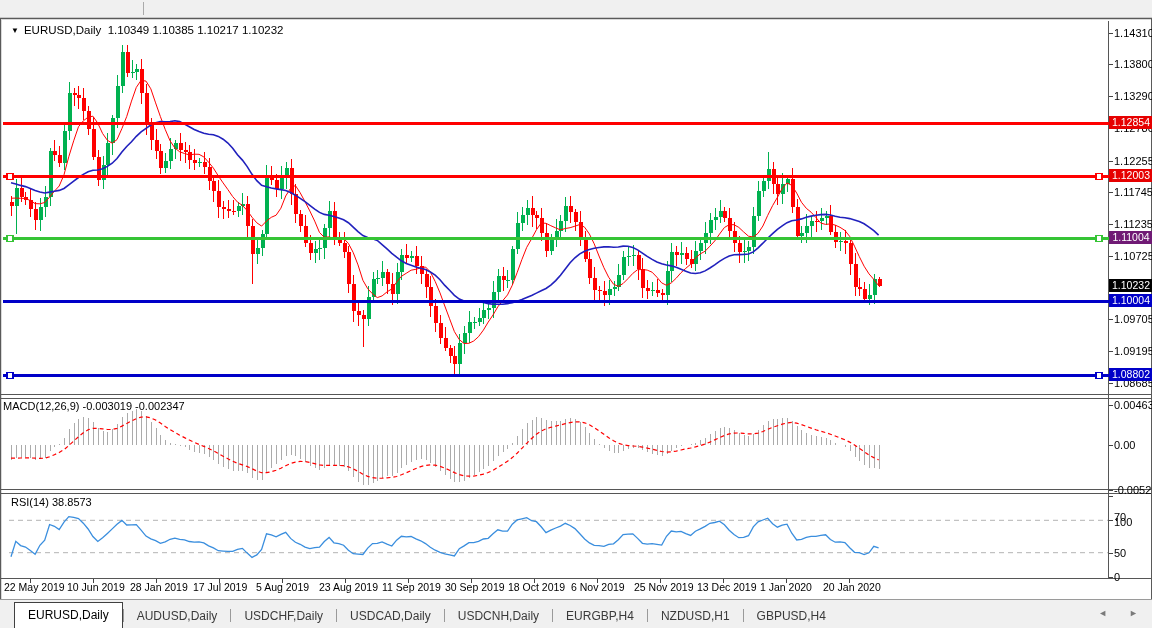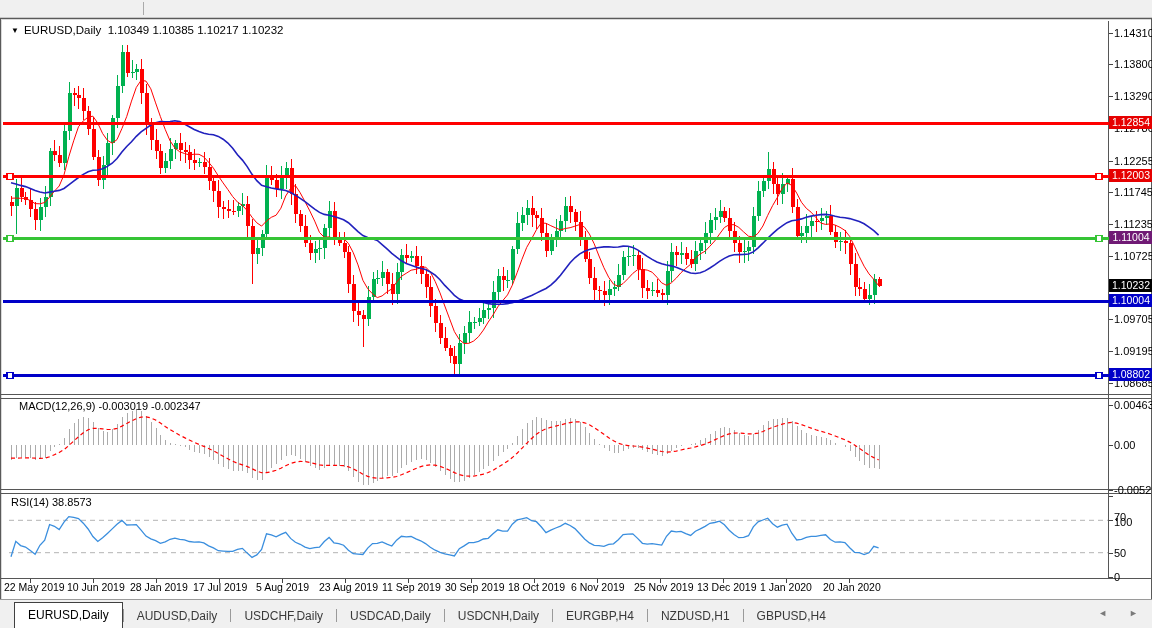--- a/index.html
+++ b/index.html
@@ -683,21 +683,21 @@
           <line x1="596.5" y1="559.5" x2="596.5" y2="563.5"></line>
           <line x1="659.5" y1="559.5" x2="659.5" y2="563.5"></line>
           <line x1="722.5" y1="559.5" x2="722.5" y2="563.5"></line>
           <line x1="785.5" y1="559.5" x2="785.5" y2="563.5"></line>
           <line x1="848.5" y1="559.5" x2="848.5" y2="563.5"></line>
         </g>
       </svg>
 
     <div id="chart-title" class="overlay-label"><span class="dd">▼</span><span>EURUSD,Daily</span><span>&nbsp;&nbsp;</span><span>1.10349 1.10385 1.10217 1.10232</span></div>
 
-    <div class="overlay-label ind-label" style="left:18px;top:381px;"><span>MACD(12,26,9)</span><span>&nbsp;</span><span>-0.003019 -0.002347</span></div>
+    <div class="overlay-label ind-label" style="left:2px;top:381px;"><span>MACD(12,26,9)</span><span>&nbsp;</span><span>-0.003019 -0.002347</span></div>
 
     <div class="overlay-label ind-label" style="left:10px;top:477px;"><span>RSI(14)</span><span>&nbsp;</span><span>38.8573</span></div>
 
     <div id="price-axis">
         <div class="axis-label" style="top: 13.7px;">1.14310</div>
         <div class="axis-label" style="top: 45.4322px;">1.13800</div>
         <div class="axis-label" style="top: 77.1644px;">1.13290</div>
         <div class="axis-label" style="top: 108.897px;">1.12780</div>
         <div class="axis-label" style="top: 141.562px;">1.12255</div>
         <div class="axis-label" style="top: 173.294px;">1.11745</div>

